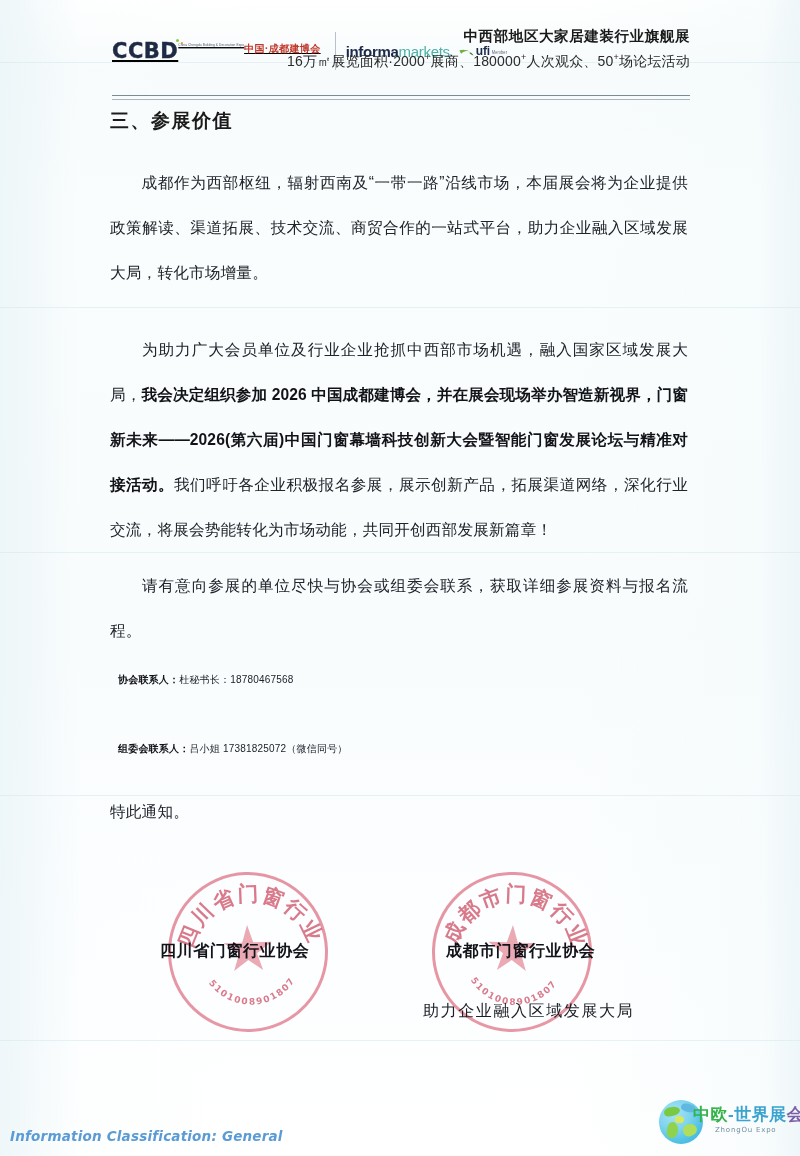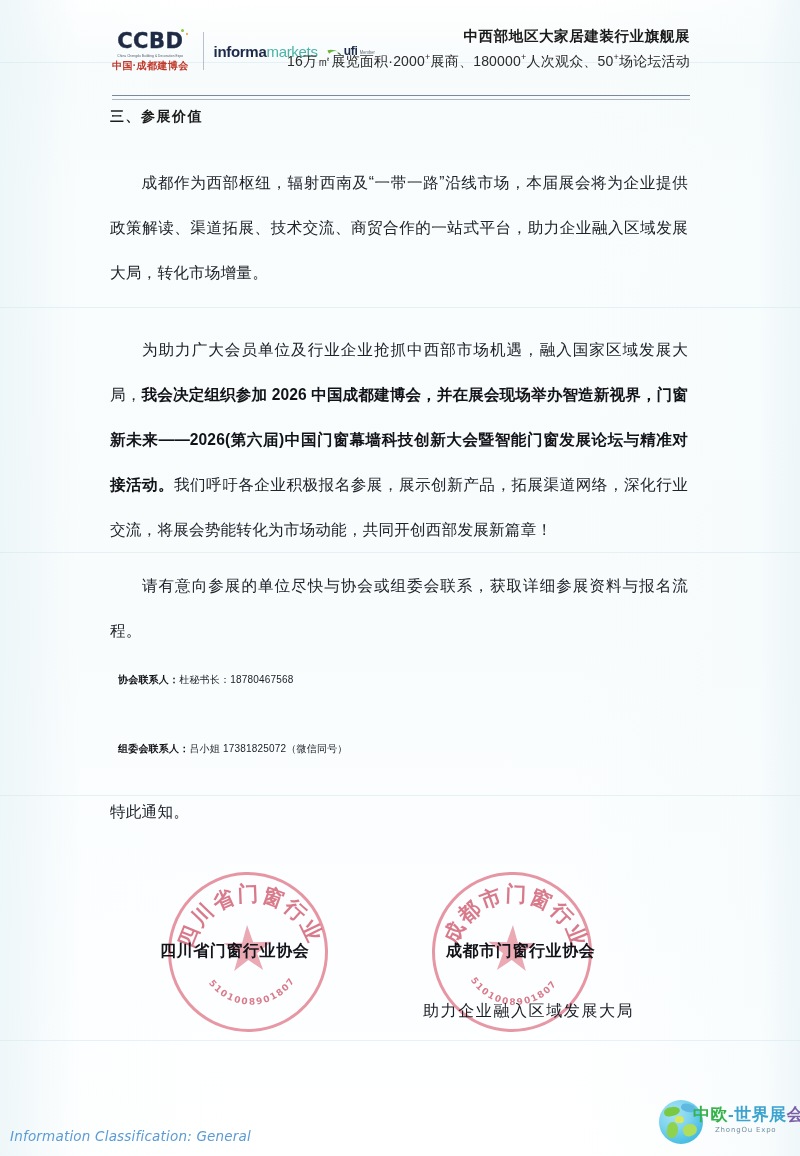--- a/index.html
+++ b/index.html
@@ -46,23 +46,24 @@
   .header-logos {
     position: absolute;
     left: 0;
     top: 4px;
     display: flex;
     align-items: center;
     height: 42px;
   }
   .ccbd-block {
     display: flex;
-    flex-direction: column;
-    align-items: center;
+    flex-direction: row;
+    align-items: flex-start;
     line-height: 1;
+    text-decoration: underline;
   }
   .ccbd-word {
     position: relative;
     font-family: "DejaVu Sans", sans-serif;
     font-weight: bold;
     font-size: 21px;
     letter-spacing: 0.5px;
     color: #1f2a44;
     -webkit-text-stroke: 0.4px #1f2a44;
   }
@@ -175,21 +176,21 @@
   .doc-body {
     position: absolute;
     left: 0;
     top: 0;
     width: 800px;
   }
   .section-title {
     position: absolute;
     left: 110px;
     top: 108px;
-    font-size: 14px;
+    font-size: 19px;
     font-weight: bold;
     color: #1b1b1b;
     letter-spacing: 1.5px;
     text-align: right;
   }
   p.para {
     position: absolute;
     left: 110px;
     width: 578px;
     margin: 0;
@@ -288,20 +289,21 @@
   
   .footer-class {
     position: absolute;
     left: 10px;
     top: 1128px;
     font-size: 13.5px;
     font-style: italic;
     color: #5b9bd5;
     letter-spacing: 0.2px;
     font-family: "DejaVu Sans", sans-serif;
+    font-weight: bold;
   }
   .zo-logo {
     position: absolute;
     left: 657px;
     top: 1098px;
     width: 136px;
     height: 50px;
   }
   .zo-globe {
     position: absolute;

